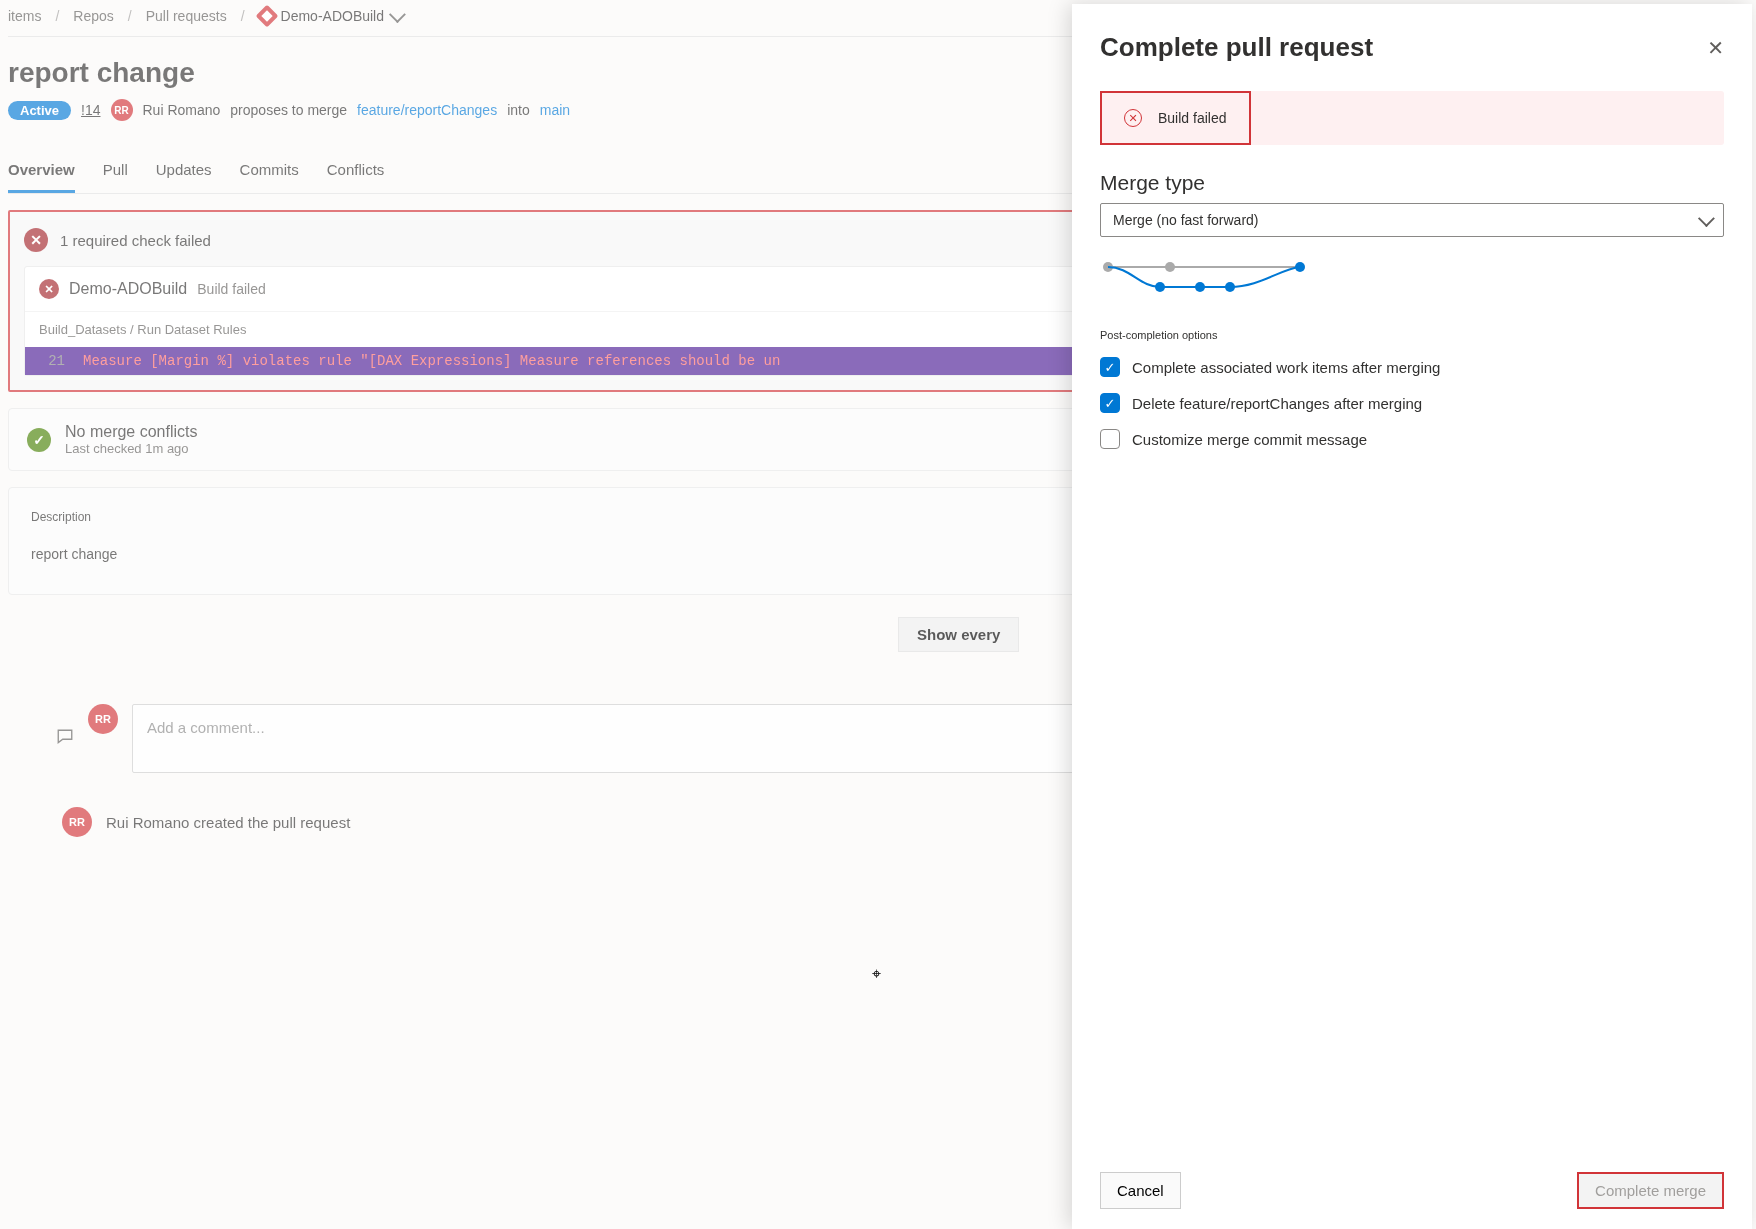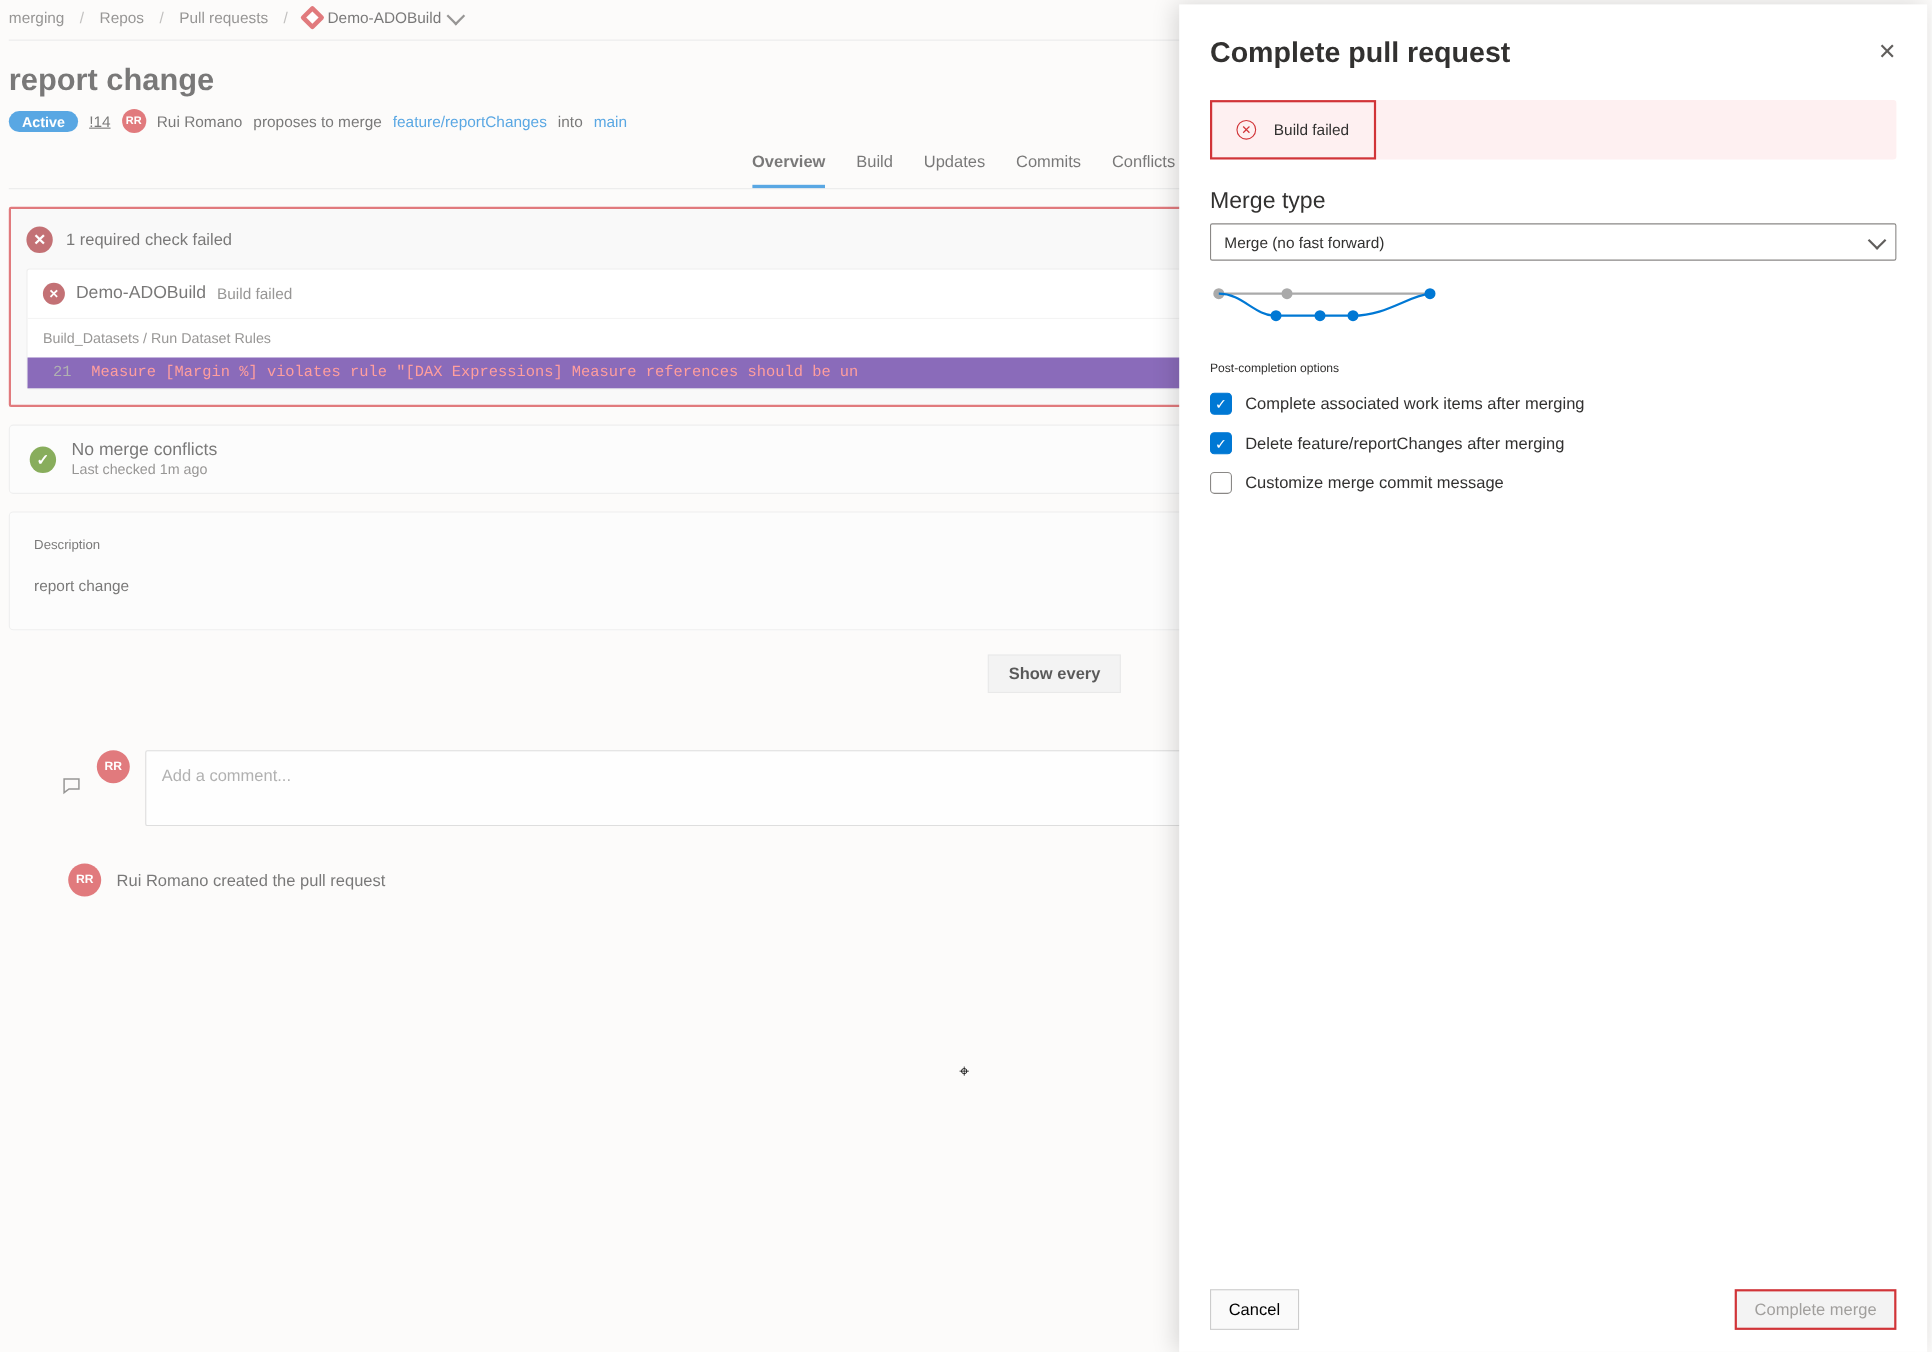--- a/index.html
+++ b/index.html
@@ -31,21 +31,21 @@
   .content { padding: 0 12px 0 8px; }
   h1.title { font-size:28px; font-weight:600; margin-top:20px; }
   .subtitle { display:flex; align-items:center; gap:10px; margin-top:10px; color:#323130; flex-wrap:wrap; }
   .badge-active { background:#0078d4; color:#fff; border-radius:12px; padding:2px 12px; font-size:13px; font-weight:600; }
   .pr-num { color:#323130;text-decoration:underline; }
   .avatar { width:22px; height:22px; border-radius:50%; background:#d13438; color:#fff; font-size:10px; display:flex; align-items:center; justify-content:center; font-weight:600; }
   .avatar.lg { width:30px; height:30px; font-size:11px; }
   .link { color:#0078d4; cursor:pointer; }
 
   
-  .tabs { display:flex; gap:28px; margin-top:10px; border-bottom:1px solid #e1e1e1;justify-content:center; }
+  .tabs { display:flex; gap:28px; margin-top:32px; border-bottom:1px solid #e1e1e1; }
   .tab { padding:8px 0 12px 0; color:#323130; cursor:pointer; font-size:15px; }
   .tab.active { font-weight:600; border-bottom:3px solid #0078d4; }
 
   
   .card { background:#fbfbfb; border:1px solid #e6e6e6; border-radius:4px; margin-top:16px; padding:0; }
   .hl-box { border:2px solid #d13438; border-radius:2px; padding:10px 14px 14px 14px; margin-top:16px; background:#f6f6f6; }
   .check-row { display:flex; align-items:center; gap:12px; padding:6px 0 14px 0; }
   .icon-circle { width:24px; height:24px; border-radius:50%; display:flex; align-items:center; justify-content:center; color:#fff; font-weight:700; }
   .icon-circle.fail { background:#a4262c; }
   .icon-circle.fail.sm { width:20px; height:20px; font-size:11px; }
@@ -97,21 +97,21 @@
 
   .cursor-fake { position:absolute; left:872px; top:965px; font-size:16px; color:#000; z-index:6; }
 </style>
 </head>
 <body>
 
 <div class="page">
   <div class="content">
 
     <div class="breadcrumbs">
-      <span class="bc">merging</span>
+      <span class="bc">items</span>
       <span class="sep">/</span>
       <span class="bc">Repos</span>
       <span class="sep">/</span>
       <span class="bc">Pull requests</span>
       <span class="sep">/</span>
       <span class="bc last">
         <span class="diamond-icon"></span>
         <span>Demo-ADOBuild</span>
         <span class="chevron-down"></span>
       </span>
@@ -125,21 +125,21 @@
       <span class="avatar">RR</span>
       <span>Rui Romano</span>
       <span>proposes to merge</span>
       <span class="link">feature/reportChanges</span>
       <span>into</span>
       <span class="link">main</span>
     </div>
 
     <div class="tabs">
       <div class="tab active">Overview</div>
-      <div class="tab">Build</div>
+      <div class="tab">Pull</div>
       <div class="tab">Updates</div>
       <div class="tab">Commits</div>
       <div class="tab">Conflicts</div>
     </div>
 
     <div class="hl-box">
       <div class="check-row">
         <span class="icon-circle fail">✕</span>
         <span class="check-title">1 required check failed</span>
       </div>

